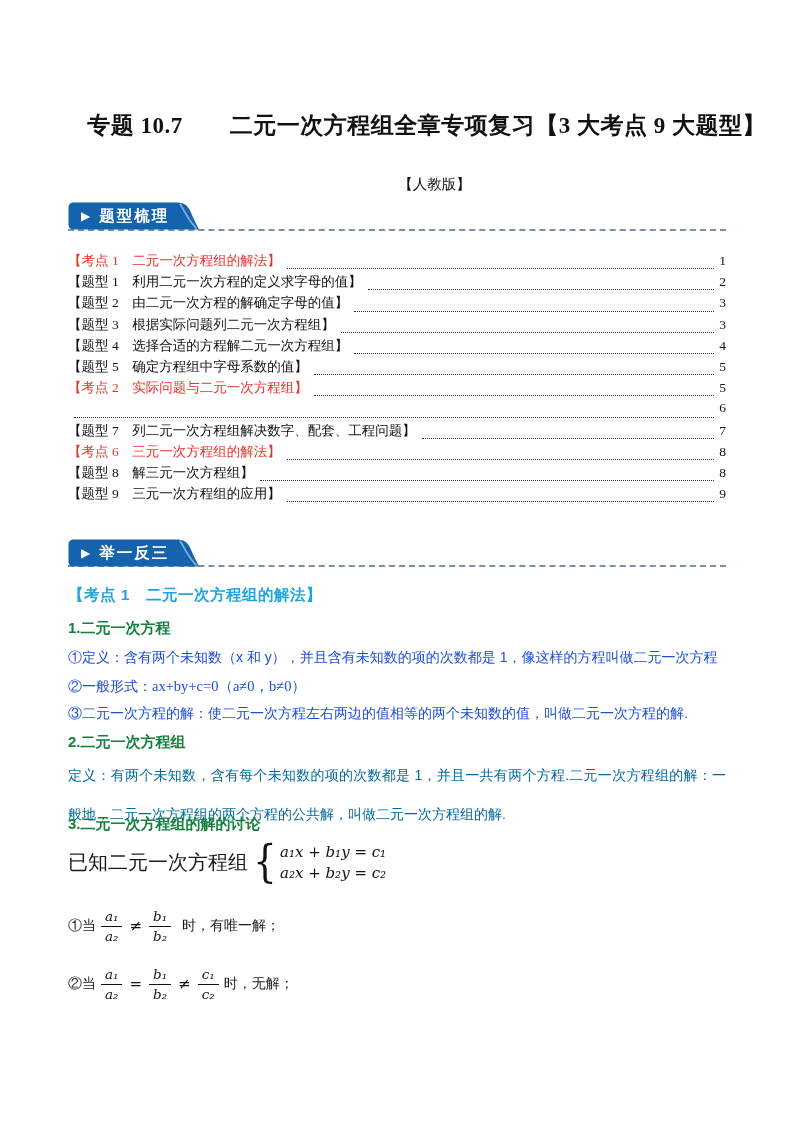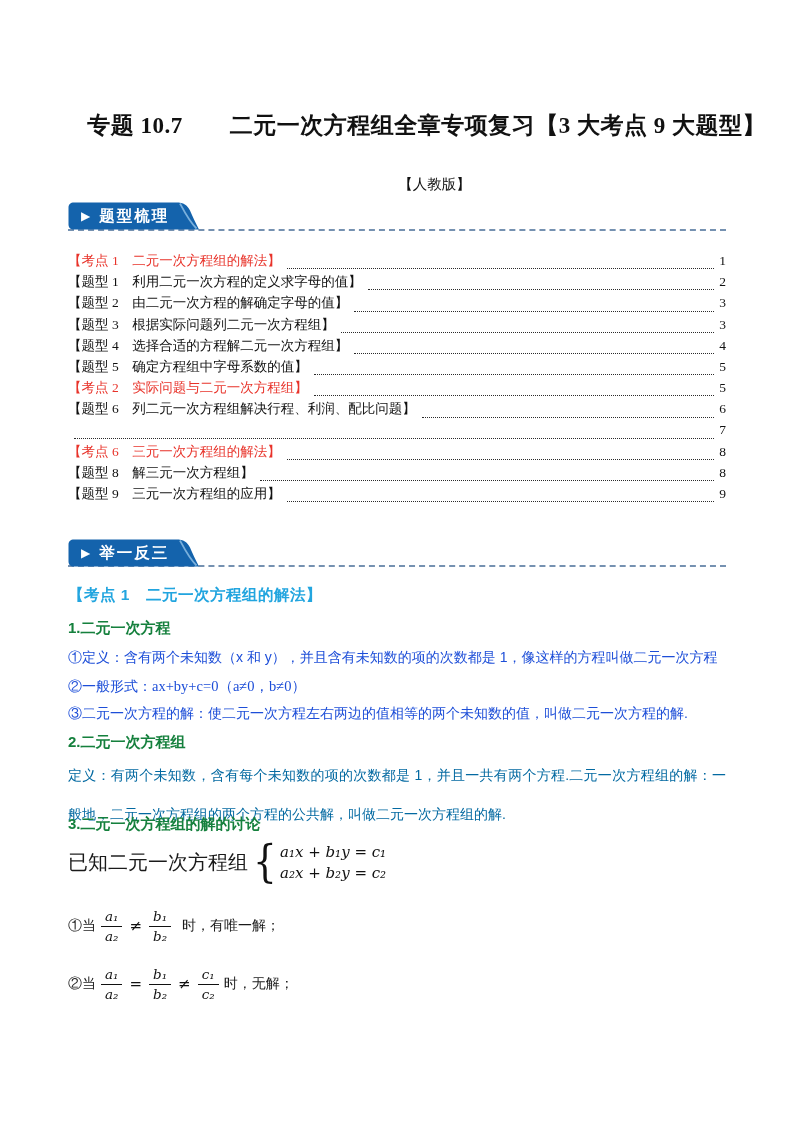--- a/index.html
+++ b/index.html
@@ -123,25 +123,25 @@
         <span class="toc-label">【题型 5　确定方程组中字母系数的值】</span>
         <span class="toc-leader"></span>
         <span class="toc-page">5</span>
       </div>
     <div class="toc-row red">
         <span class="toc-label">【考点 2　实际问题与二元一次方程组】</span>
         <span class="toc-leader"></span>
         <span class="toc-page">5</span>
       </div>
     <div class="toc-row">
-        <span class="toc-label">【题型 6　列二元一次方程组解决行程、利润、配比问题】</span>
         <span class="toc-leader"></span>
         <span class="toc-page">6</span>
       </div>
     <div class="toc-row">
+        <span class="toc-label">【题型 7　列二元一次方程组解决数字、配套、工程问题】</span>
         <span class="toc-leader"></span>
         <span class="toc-page">7</span>
       </div>
     <div class="toc-row red">
         <span class="toc-label">【考点 6　三元一次方程组的解法】</span>
         <span class="toc-leader"></span>
         <span class="toc-page">8</span>
       </div>
     <div class="toc-row">
         <span class="toc-label">【题型 8　解三元一次方程组】</span>

